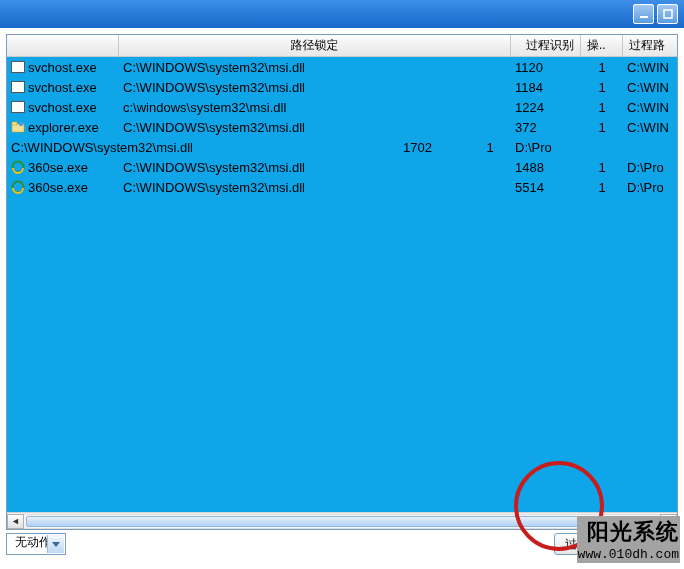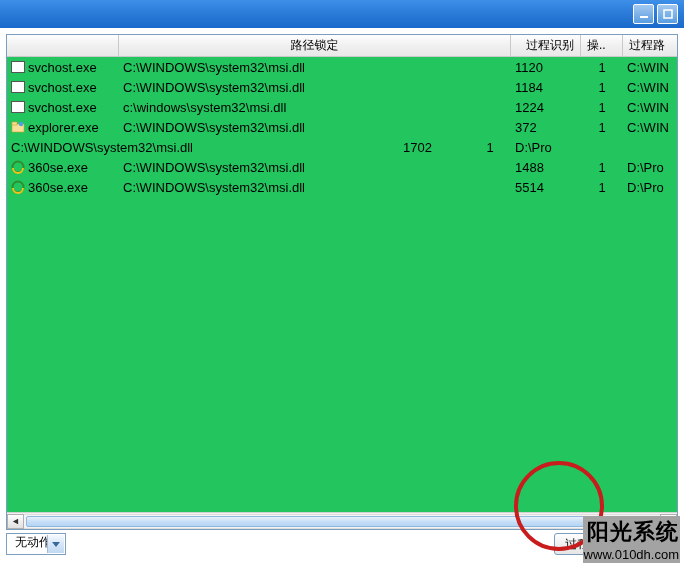--- a/index.html
+++ b/index.html
@@ -37,21 +37,21 @@
   margin: 6px;
   height: 496px;
   display: flex;
   flex-direction: column;
   position: relative;
 }
 .table-area {
   flex: 1;
   overflow: hidden;
   position: relative;
-  background: #22c55e;
+  background: #0ea5e9;
 }
 .table-header {
   display: flex;
   height: 22px;
   background: linear-gradient(to bottom, #fefefe, #f0f0f0, #e8e8e8);
   border-bottom: 1px solid #c9c9c9;
 }
 .th {
   border-right: 1px solid #c9c9c9;
   display: flex;
@@ -185,21 +185,21 @@
   text-align: right;
 }
 .watermark .cn {
   font-family: "SimHei","Microsoft YaHei",sans-serif;
   font-weight: bold;
   font-size: 22px;
   color: #000;
   letter-spacing: 1px;
 }
 .watermark .url {
-  font-family: Liberation Sans, sans-serif;
+  font-family: Liberation Mono, monospace;
   font-size: 13px;
   color: #000;
 }
 </style>
 </head>
 <body>
 
 <div class="titlebar">
   <div class="titlebar-btn">
     <svg viewBox="0 0 10 10">

